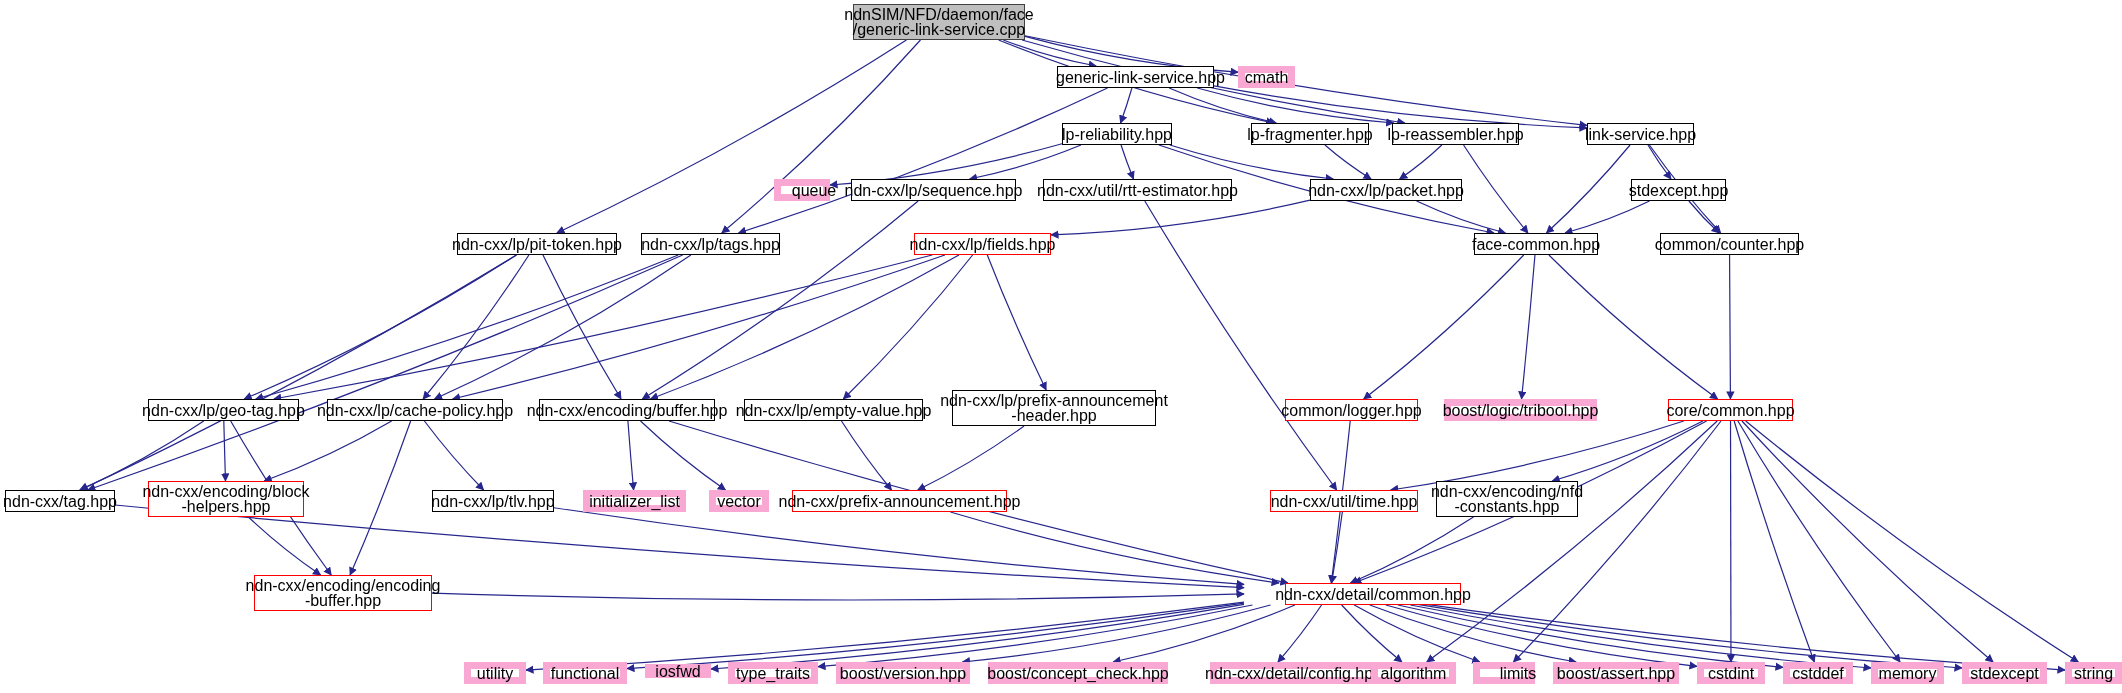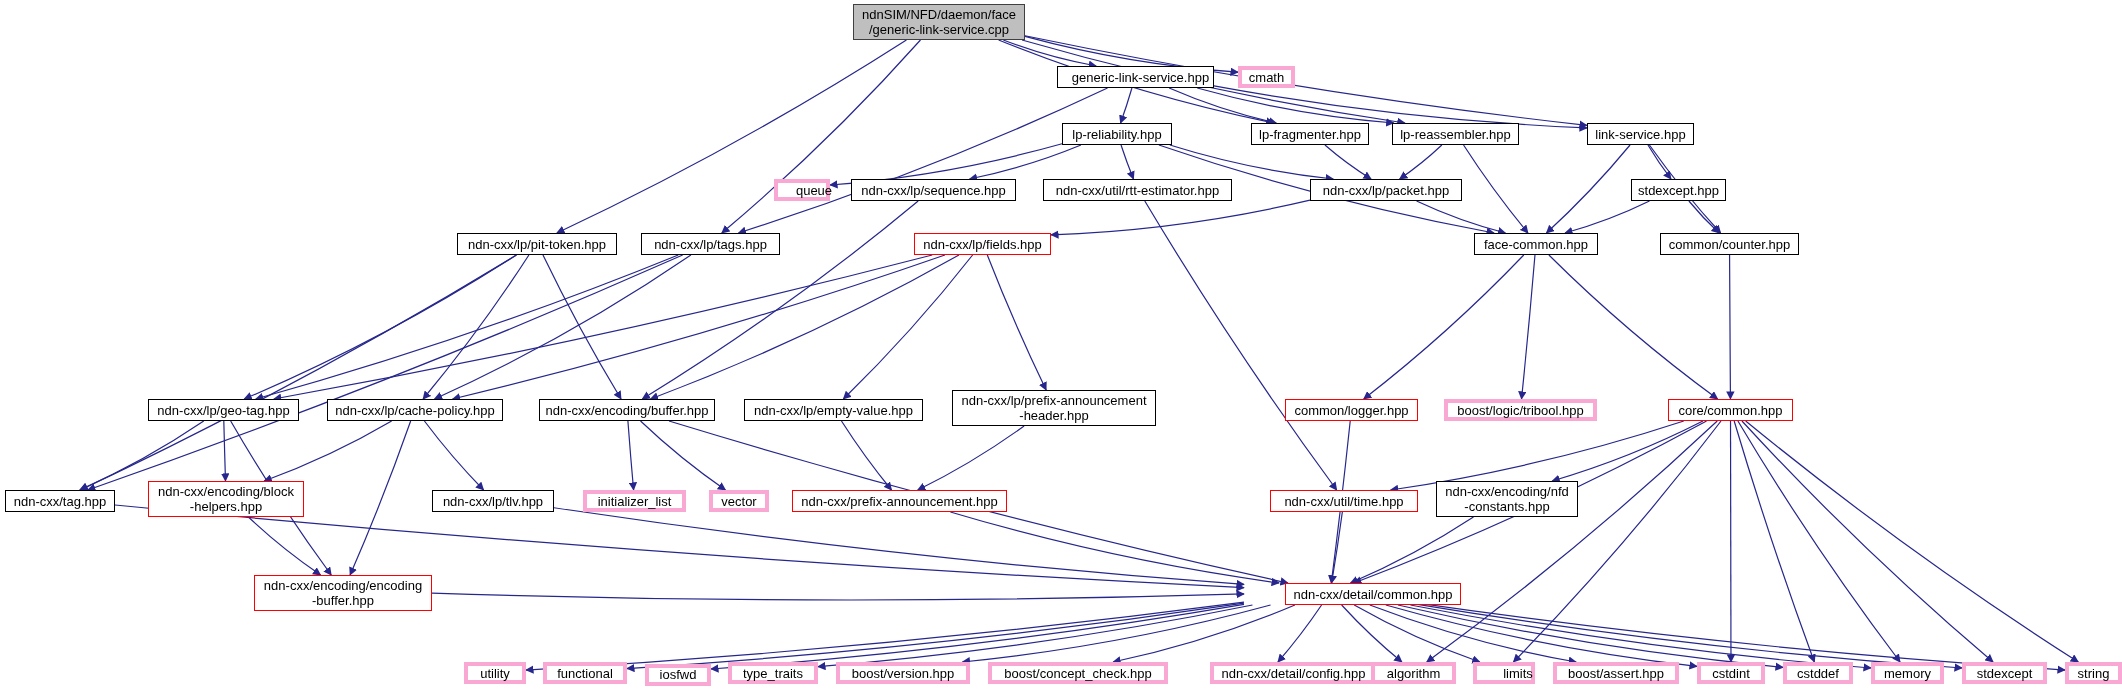--- a/index.html
+++ b/index.html
@@ -26,32 +26,32 @@
   .node {
     position: absolute;
     box-sizing: border-box;
     display: flex;
     align-items: center;
     justify-content: center;
     text-align: center;
     background: #ffffff;
     border: 1px solid #000000;
     color: #000000;
-    font-size: 13px;
+    font-size: 16px;
     line-height: 15px;
     white-space: pre;
     letter-spacing: 0px;
     cursor: pointer;
   }
   .node.root {
     background: #bfbfbf;
     border: 1px solid #404040;
   }
   .node.sys {
-    border: 4px solid #f9a8d4;
+    border: 7px solid #f9a8d4;
     color: #000000;
   }
   .node.redborder {
     border: 1px solid #ff0000;
   }
   .node.blackborder {
     border: 1px solid #000000;
   }
   .node-label {
     display: block;
@@ -196,21 +196,21 @@
       <div class="node sys" style="left: 709px; top: 490px; width: 60px; height: 22px;"><span class="node-label">vector</span></div>
       <div class="node redborder" style="left: 792px; top: 490px; width: 215px; height: 22px;"><span class="node-label">ndn-cxx/prefix-announcement.hpp</span></div>
       <div class="node redborder" style="left: 1270px; top: 490px; width: 148px; height: 22px;"><span class="node-label">ndn-cxx/util/time.hpp</span></div>
       <div class="node blackborder" style="left: 1436px; top: 481px; width: 142px; height: 36px;"><span class="node-label">ndn-cxx/encoding/nfd
 -constants.hpp</span></div>
       <div class="node redborder" style="left: 254px; top: 575px; width: 178px; height: 36px;"><span class="node-label">ndn-cxx/encoding/encoding
 -buffer.hpp</span></div>
       <div class="node redborder" style="left: 1244px; top: 583px; width: 176px; height: 22px; margin-left: 41px;"><span class="node-label">ndn-cxx/detail/common.hpp</span></div>
       <div class="node sys" style="left: 464px; top: 662px; width: 62px; height: 22px;"><span class="node-label">utility</span></div>
       <div class="node sys" style="left: 543px; top: 662px; width: 84px; height: 22px;"><span class="node-label">functional</span></div>
-      <div class="node sys" style="left: 645px; top: 664px; width: 66px; height: 22px; align-items: flex-end;"><span class="node-label">iosfwd</span></div>
+      <div class="node sys" style="left: 645px; top: 664px; width: 66px; height: 14px;"><span class="node-label">iosfwd</span></div>
       <div class="node sys" style="left: 728px; top: 662px; width: 90px; height: 22px; align-items: center;"><span class="node-label">type_traits</span></div>
       <div class="node sys" style="left: 836px; top: 662px; width: 134px; height: 22px;"><span class="node-label">boost/version.hpp</span></div>
       <div class="node sys" style="left: 988px; top: 662px; width: 180px; height: 22px;"><span class="node-label">boost/concept_check.hpp</span></div>
       <div class="node sys" style="left: 1186px; top: 662px; width: 167px; height: 22px; margin-left: 24px;"><span class="node-label">ndn-cxx/detail/config.hpp</span></div>
       <div class="node sys" style="left: 1371px; top: 662px; width: 85px; height: 22px;"><span class="node-label">algorithm</span></div>
       <div class="node sys" style="left: 1473px; top: 662px; width: 62px; height: 22px; padding-left: 28px;"><span class="node-label">limits</span></div>
       <div class="node sys" style="left: 1553px; top: 662px; width: 126px; height: 22px;"><span class="node-label">boost/assert.hpp</span></div>
       <div class="node sys" style="left: 1697px; top: 662px; width: 68px; height: 22px;"><span class="node-label">cstdint</span></div>
       <div class="node sys" style="left: 1783px; top: 662px; width: 70px; height: 22px;"><span class="node-label">cstddef</span></div>
       <div class="node sys" style="left: 1871px; top: 662px; width: 73px; height: 22px;"><span class="node-label">memory</span></div>

